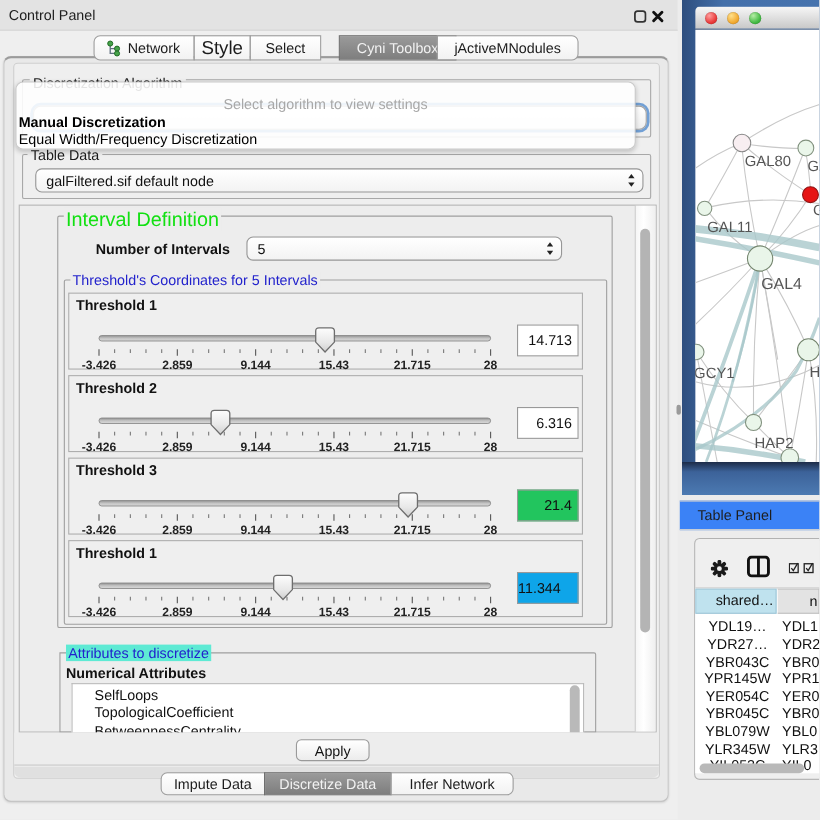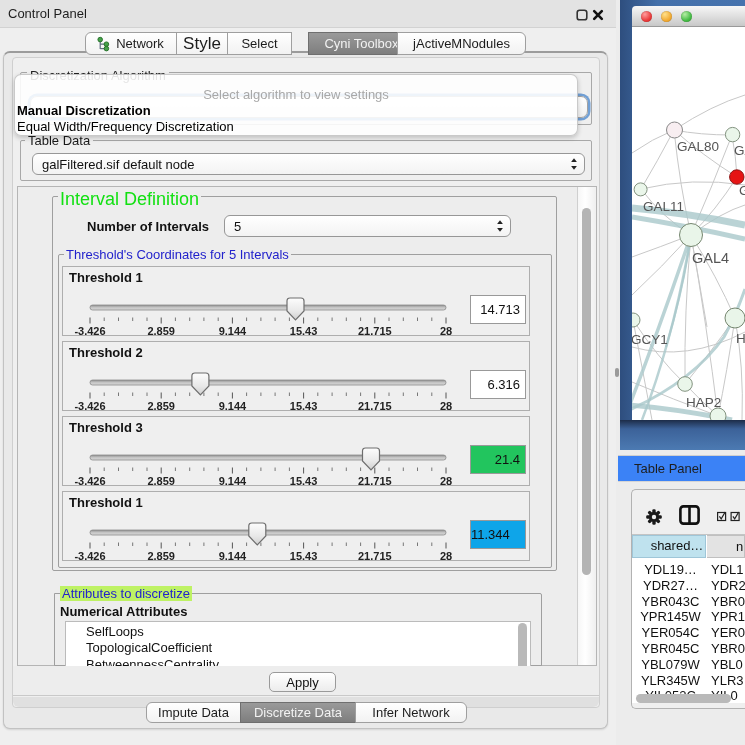--- a/index.html
+++ b/index.html
@@ -137,21 +137,21 @@
       <text x="98.2" y="68" font-size="11" font-weight="bold" fill="#222" text-anchor="middle" font-family="Liberation Sans">2.859</text>
       <text x="169.4" y="68" font-size="11" font-weight="bold" fill="#222" text-anchor="middle" font-family="Liberation Sans">9.144</text>
       <text x="240.6" y="68" font-size="11" font-weight="bold" fill="#222" text-anchor="middle" font-family="Liberation Sans">15.43</text>
       <text x="311.8" y="68" font-size="11" font-weight="bold" fill="#222" text-anchor="middle" font-family="Liberation Sans">21.715</text>
       <text x="383" y="68" font-size="11" font-weight="bold" fill="#222" text-anchor="middle" font-family="Liberation Sans">28</text>
       <path transform="translate(194.3,31)" d="M-5.5 0 H5.5 Q8.5 0 8.5 3 V13 L0 22 L-8.5 13 V3 Q-8.5 0 -5.5 0 Z" fill="url(#thg)" stroke="#6e6e6e" stroke-width="1.2"></path>
     </svg>
     <div class="abs" style="left:407px;top:28px;width:56px;height:29px;background:#0ea5e9;border:1px solid #999;font-size:13px;color:#111;text-align:left;padding-right:6px;line-height:27px;">11.344</div>
   </div>
 <div class="abs" style="left:54px;top:593px;width:488px;height:73px;border:1px solid #9f9f9f;border-top-right-radius:2px;"></div>
-<div class="abs" style="left:60px;top:586px;font-size:13px;color:#2222cc;background:#bef264;padding:0 2px;">Attributes to discretize</div>
+<div class="abs" style="left:60px;top:586px;font-size:13px;color:#2222cc;background:#5eead4;padding:0 2px;">Attributes to discretize</div>
 <div class="abs" style="left:60px;top:604px;font-size:13px;font-weight:bold;color:#111;">Numerical Attributes</div>
 <div class="abs" style="left:65px;top:621px;width:466px;height:45px;background:#ffffff;border:1px solid #bbb;border-bottom:none;overflow:hidden;">
   <div style="font-size:13px;color:#111;padding-left:20px;line-height:16.3px;padding-top:2px;">SelfLoops<br>TopologicalCoefficient<br>BetweennessCentrality</div>
   <div class="abs" style="right:3px;top:1px;width:9px;height:60px;background:#b9b9b9;border-radius:5px;"></div>
 </div>
 
 <div class="abs" style="left:13px;top:666px;width:586px;height:30px;background:#ededed;border-bottom:1px solid #c9c9c9;"></div>
 <div class="abs" style="left:269px;top:672px;width:67px;height:20px;background:linear-gradient(#ffffff,#ececec);border:1px solid #9a9a9a;border-radius:5px;font-size:13px;color:#111;text-align:center;line-height:19px;">Apply</div>
 <div class="abs" style="left:146px;top:702px;width:95px;height:21px;background:linear-gradient(#ffffff,#f2f2f2);border:1px solid #9f9f9f;border-radius:6px 0 0 6px;color:#1c1c1c;font-size:13px;text-align:center;line-height:20px;z-index:5;">Impute Data</div>
 <div class="abs" style="left:240px;top:702px;width:116px;height:21px;background:linear-gradient(#9a9a9a,#7e7e7e);border:1px solid #6f6f6f;border-radius:0 0 0 0;color:#f2f2f2;font-size:13px;text-align:center;line-height:20px;z-index:5;">Discretize Data</div>

